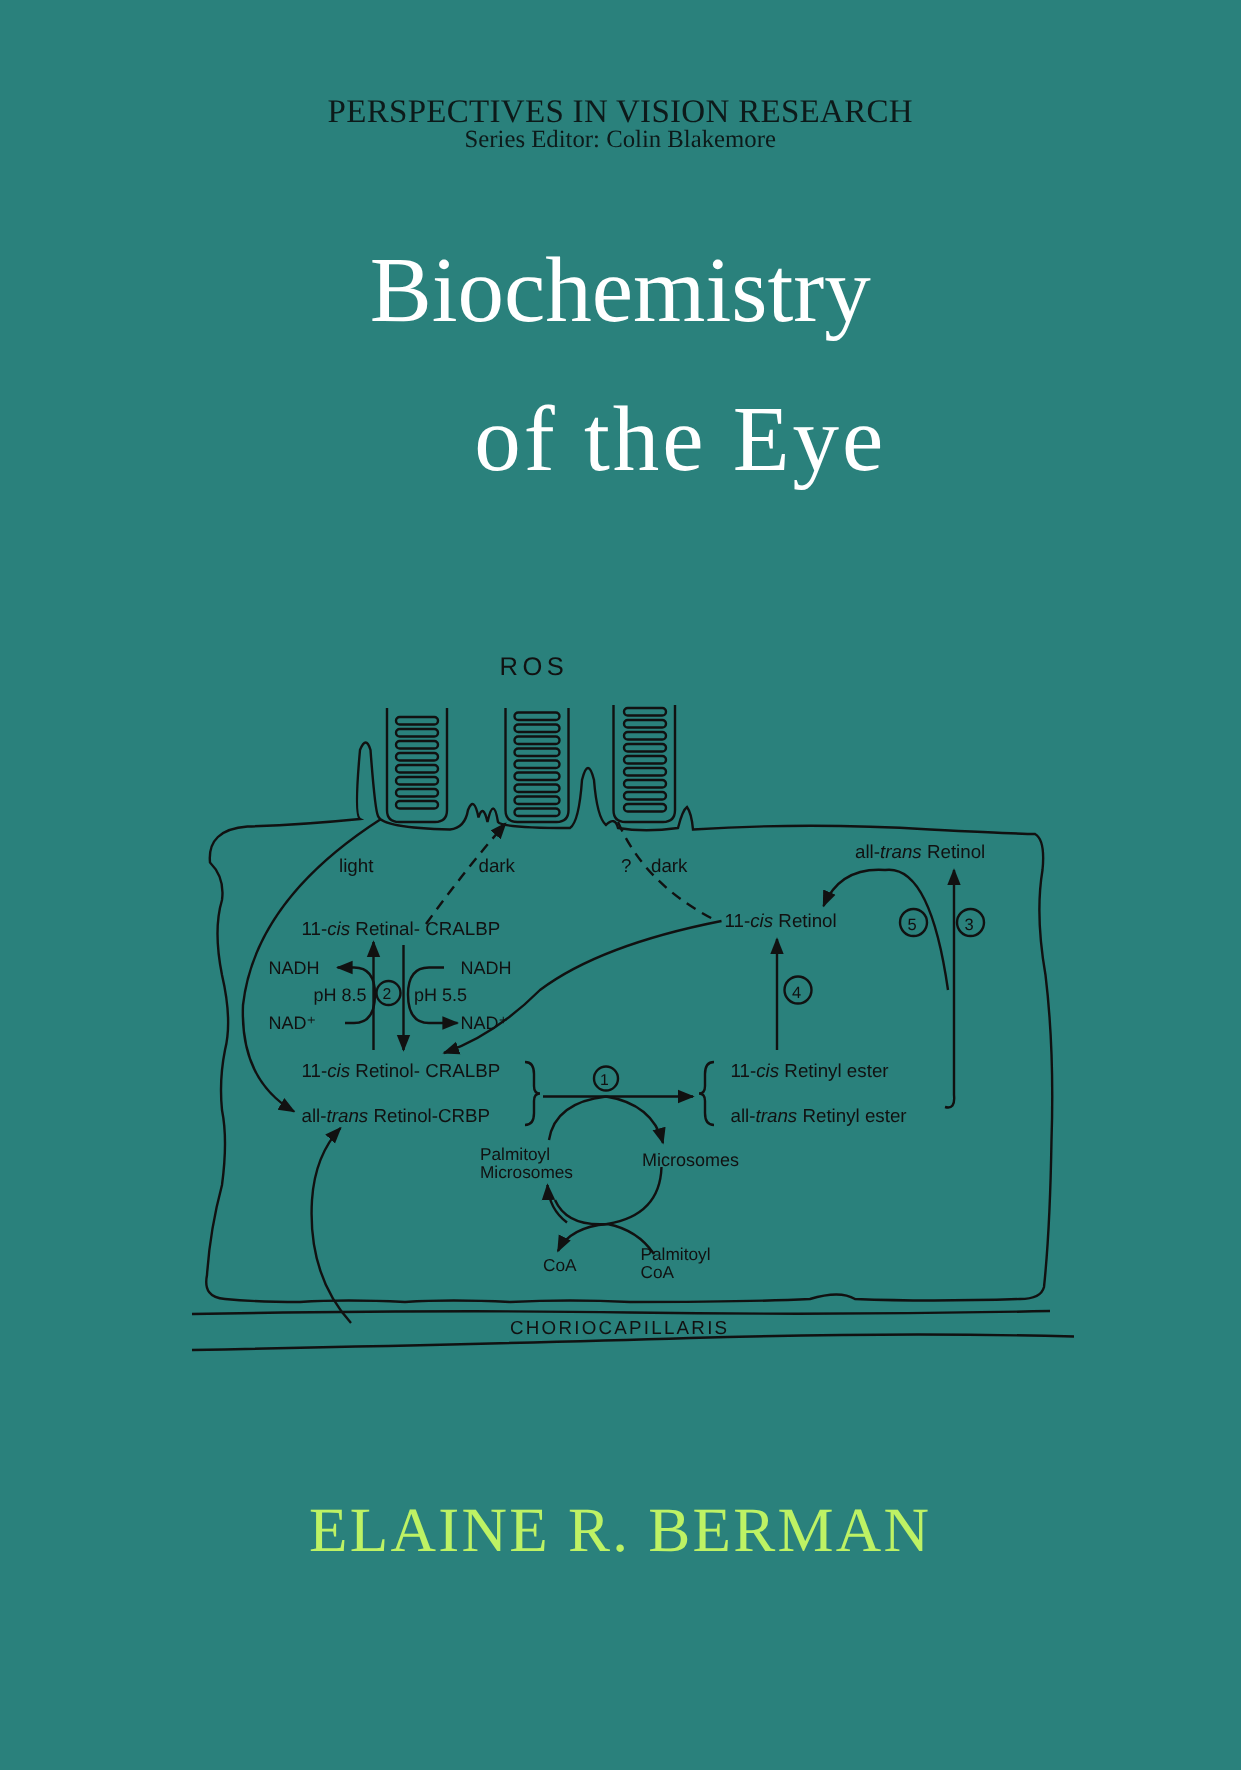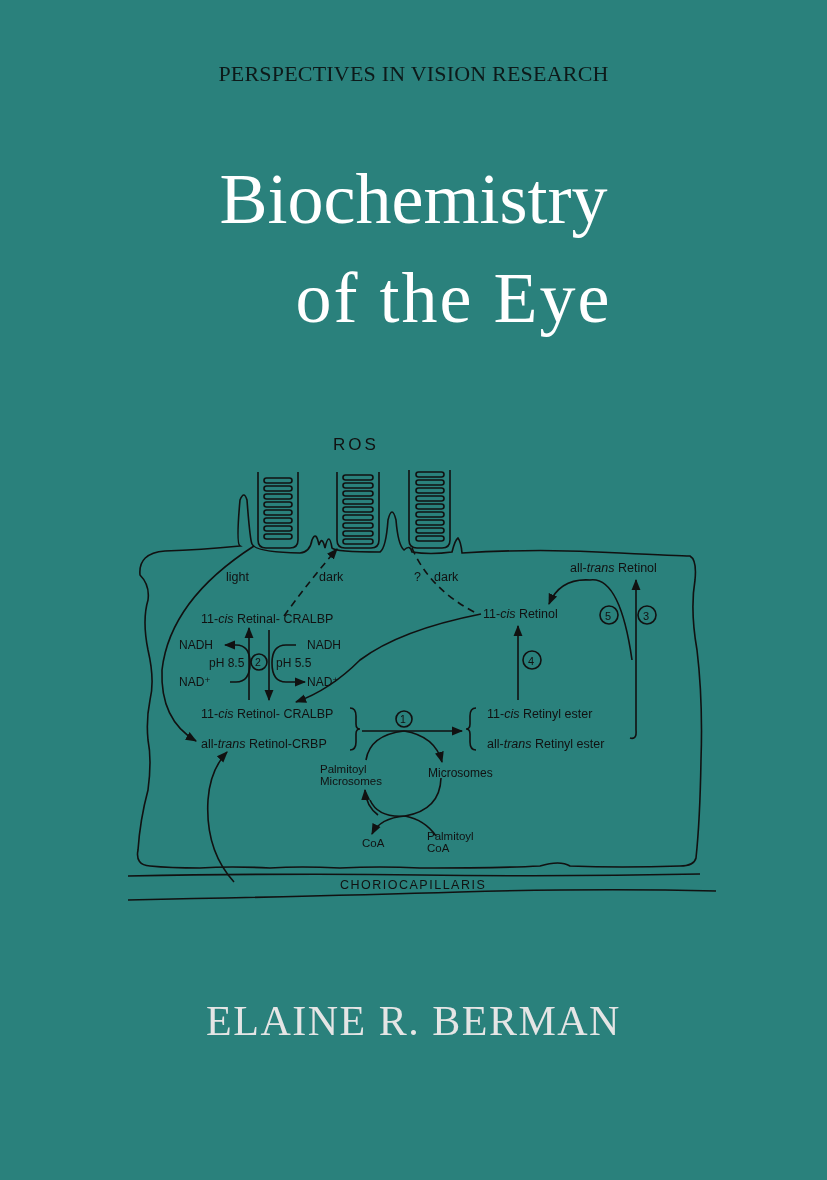--- a/index.html
+++ b/index.html
@@ -2,36 +2,37 @@
 <html><head>
 <meta charset="utf-8">
 <style>
   html, body { margin: 0; padding: 0; }
   body { width: 827px; height: 1180px; background: #2a817c; position: relative; overflow: hidden; }
   .series { position: absolute; left: 0; width: 827px; top: 64px; text-align: center;
             font-family: "Liberation Serif", "DejaVu Serif", serif; color: #0d1a1a; line-height: 19px; }
   .series .s1 { font-size: 22px; letter-spacing: 0.2px; display: block; }
   .series .s2 { font-size: 16.5px; display: block; }
   .title { position: absolute; left: 0; width: 827px; text-align: center; color: #ffffff;
-           font-family: "Liberation Serif", "DejaVu Serif", serif; font-size: 72px; line-height: 1; }
+           font-family: "Liberation Serif", "DejaVu Serif", serif; font-size: 62px; line-height: 1; }
   .t1 { top: 163px; }
   .t2 { top: 262px; letter-spacing: 2px; padding-left: 40px; }
   .author { position: absolute; left: 0; width: 827px; top: 997px; text-align: center;
-            font-family: "Liberation Serif", "DejaVu Serif", serif; font-size: 42px; color: #e5e5e5;
+            font-family: "Liberation Serif", "DejaVu Serif", serif; font-size: 42px; color: #bef264;
             letter-spacing: 1.5px; }
   svg.diagram { position: absolute; left: 0; top: 0; }
   svg text { font-family: "Liberation Sans", "DejaVu Sans", sans-serif; fill: #111; }
   .ln { stroke: #111; stroke-width: 1.6; fill: none; }
   .dash { stroke: #111; stroke-width: 1.6; fill: none; stroke-dasharray: 7 5; }
 </style>
 </head>
 <body>
 
 <div class="series">
   <span class="s1">PERSPECTIVES IN VISION RESEARCH</span>
+  <span class="s2">Series Editor: Colin Blakemore</span>
 </div>
 
 <div class="title t1">Biochemistry</div>
 <div class="title t2">of the Eye</div>
 
 <svg class="diagram" width="827" height="1180" viewBox="0 0 827 1180">
   <defs>
     <marker id="ah" viewBox="0 0 10 10" refX="9" refY="5" markerWidth="7" markerHeight="7" orient="auto-start-reverse">
       <path d="M0,1 L10,5 L0,9 z" fill="#111"></path>
     </marker>

